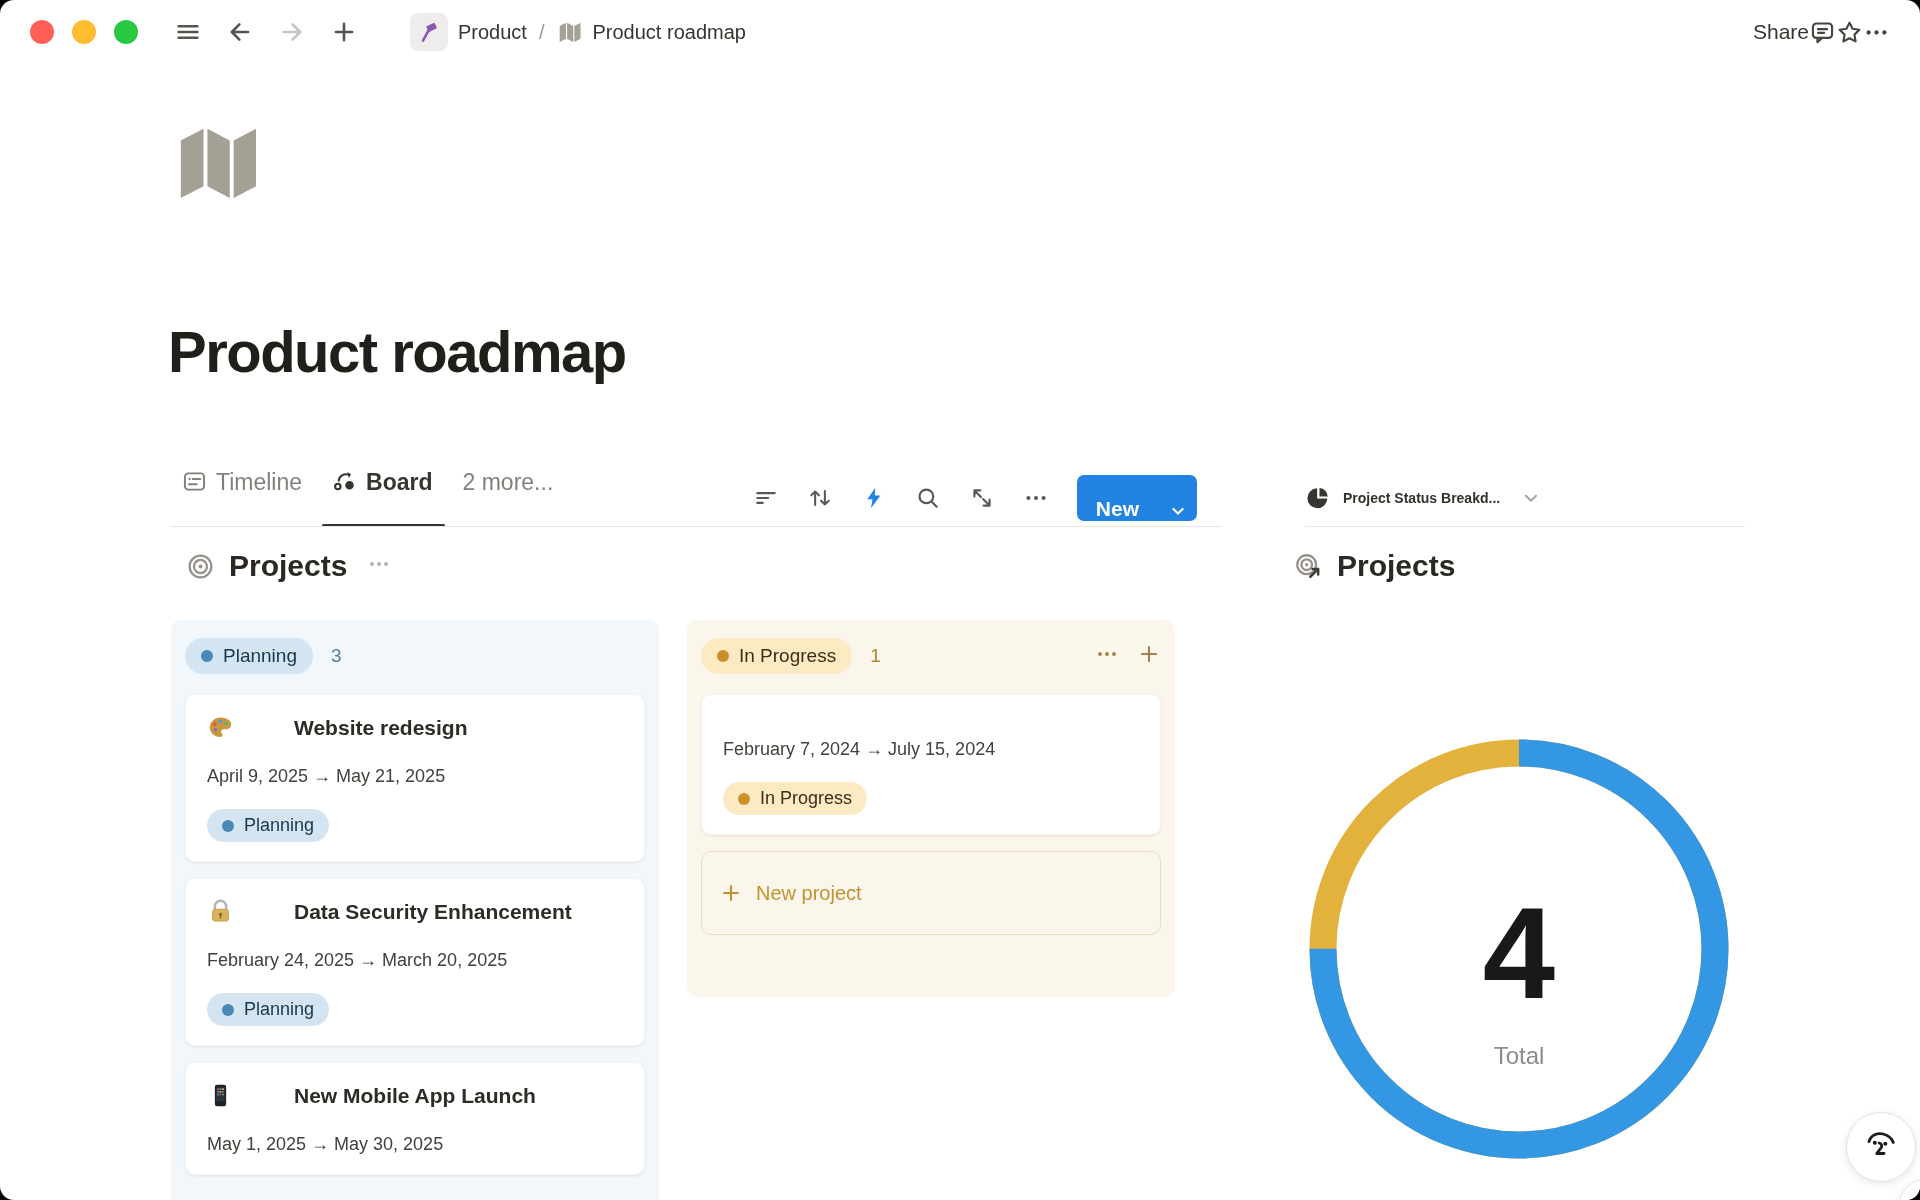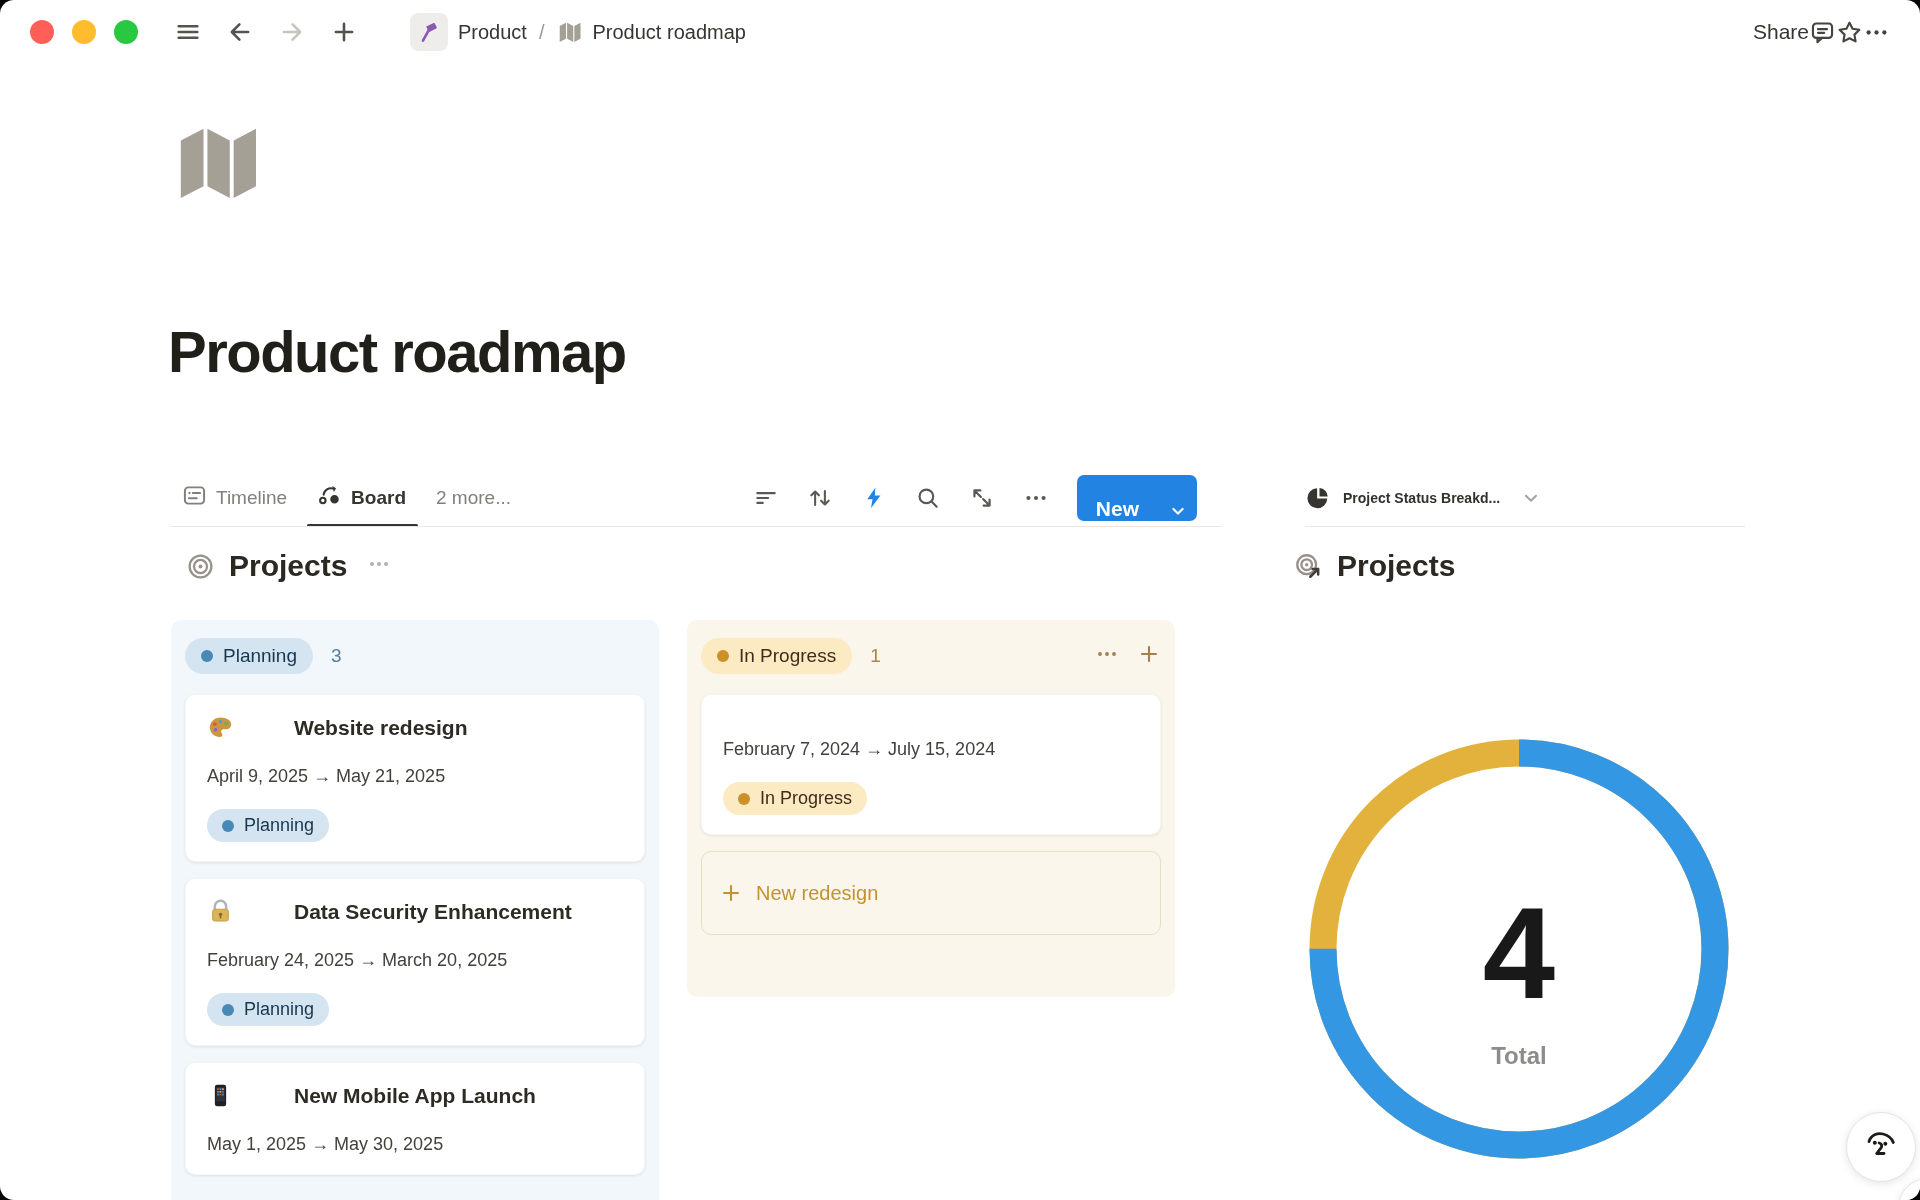--- a/index.html
+++ b/index.html
@@ -26,21 +26,21 @@
   
   .page-icon { position:absolute; left:170px; top:115px; width:96px; height:94px; }
   .page-icon svg { width:100%; height:100%; }
   .page-title { position:absolute; left:168px; top:318px; font-size:58px; font-weight:700; letter-spacing:-1.5px; color:#211f1a; }
 
   
   .divider { position:absolute; height:1px; background:#e9e8e6; top:526px; }
   .div-left { left:170px; width:1052px; }
   .div-right { left:1305px; width:440px; }
   .viewtabs { position:absolute; left:182px; top:469px; height:58px; display:flex; align-items:center; gap:30px; }
-  .vtab { display:flex; align-items:center; gap:9px; height:100%; color:#82807b; font-size:19px; }
+  .vtab { display:flex; gap:9px; height:100%; color:#82807b; font-size:23px; }
   .vtab svg { width:25px; height:25px; }
   .vtab.active { color:#37352f; font-weight:700; position:relative; }
   .vtab.active::after { content:""; position:absolute; left:-10px; right:-12px; bottom:0; height:3px; background:#37352f; border-radius:2px; }
   .toolbar { position:absolute; right:723px; top:469px; height:58px; display:flex; align-items:center; gap:28px; color:#5a5852; }
   .toolbar svg { width:26px; height:26px; display:block; }
   .bolt { color:#2383e2; }
   .new-btn { display:flex; align-items:flex-end; height:46px; background:#2383e2; border-radius:7px; overflow:hidden; }
   .new-btn-main { display:flex; align-items:center; padding:0 19px; color:#fff; font-size:21px; font-weight:700; }
   .new-btn-sep { width:1px; background:rgba(255,255,255,.35); margin:6px 0; }
   .new-btn-chev { display:flex; align-items:center; justify-content:center; width:38px; color:#fff; }
@@ -84,21 +84,21 @@
   .card-dates { margin-top:25px; font-size:18px; color:#43413b; }
   .card-tagrow { margin-top:22px; }
   .card-tagrow .pill { padding:6px 15px; font-size:18px; }
 
   .new-project { border:1px solid #eadec2; border-radius:10px; height:84px; display:flex; align-items:center; gap:13px; padding:0 17px; color:#c29330; font-size:20px; font-weight:500; }
   .new-project svg { width:24px; height:24px; }
 
   
   .donut { position:absolute; left:1309px; top:739px; width:420px; height:420px; }
   .donut-value { position:absolute; left:1309px; top:888px; width:420px; text-align:center; font-size:130px; font-weight:600; line-height:1; color:#191919; }
-  .donut-label { position:absolute; left:1309px; top:1042px; width:420px; text-align:center; font-size:24px; color:#8e8c88;font-weight:bold; }
+  .donut-label { position:absolute; left:1309px; top:1042px; width:420px; text-align:center; font-size:24px; color:#8e8c88; }
 
   
   .ai-btn { position:absolute; left:1846px; top:1112px; width:70px; height:70px; border-radius:50%; background:#fff; border:1px solid #e6e4e1; box-shadow:0 2px 8px rgba(0,0,0,.10); display:flex; align-items:center; justify-content:center; }
   .ai-btn svg { width:40px; height:40px; color:#1c1b18; }
   .corner-blob { position:absolute; left:1898px; top:1178px; width:60px; height:60px; border-radius:50%; background:#fff; border:1px solid #e6e4e1; box-shadow:0 2px 8px rgba(0,0,0,.10); }
 </style>
 </head>
 <body>
 
 <div class="window">
@@ -380,21 +380,21 @@
       <div class="card-tagrow"><span class="pill pill-amber">
             <span class="dot"></span>
             <span>In Progress</span>
           </span></div>
     </div>
 
     <div class="new-project">
       <svg viewBox="0 0 24 24" fill="none" stroke="currentColor" stroke-width="2.1" stroke-linecap="round">
           <path d="M12 5v14M5 12h14"></path>
         </svg>
-      <span>New redesign</span>
+      <span>New project</span>
     </div>
   </div>
 
   <svg class="donut" viewBox="0 0 420 420">
     <circle cx="210" cy="210" r="196" fill="none" stroke="#e3b23c" stroke-width="27"></circle>
     <circle cx="210" cy="210" r="196" fill="none" stroke="#3497e3" stroke-width="27" stroke-dasharray="923.6 1231.5" transform="rotate(-90 210 210)"></circle>
   </svg>
   <div class="donut-value">4</div>
   <div class="donut-label">Total</div>
 

